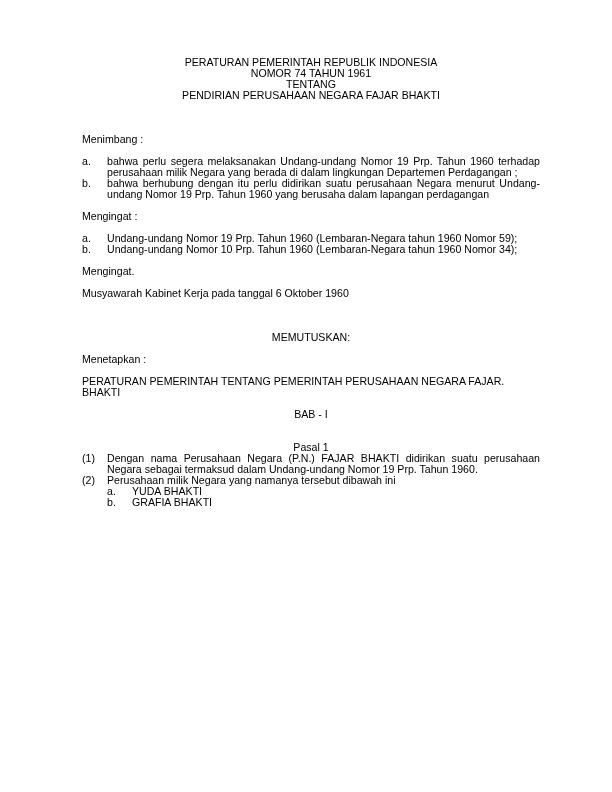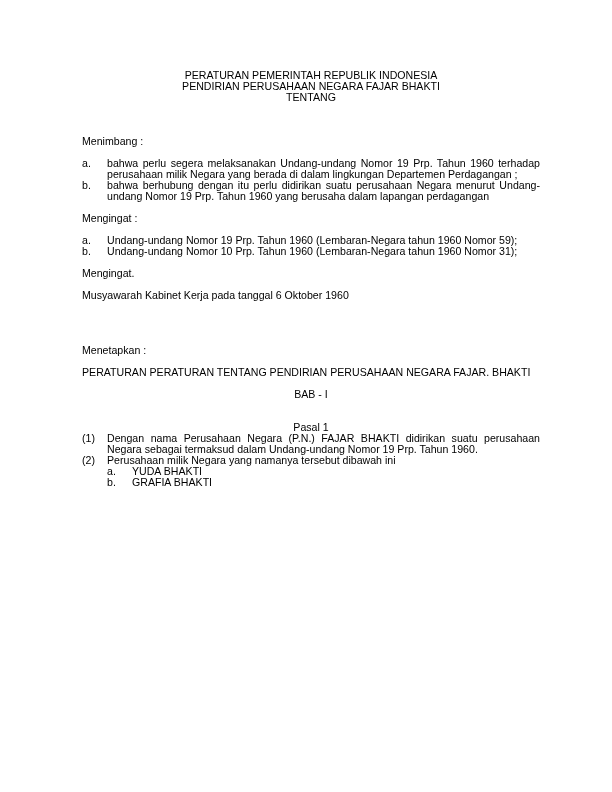--- a/index.html
+++ b/index.html
@@ -1,38 +1,39 @@
 <!DOCTYPE html>
 <html><head>
   <meta charset="utf-8">
   <style>
     html, body { margin: 0; padding: 0; background: #ffffff; }
     body {
       width: 612px; height: 792px; position: relative; overflow: hidden;
       font-family: "Liberation Sans", sans-serif; font-size: 10.6px; color: #000;
     }
-    .page { position: absolute; left: 82px; top: 70px; width: 458px; line-height: 11px; }
+    .page { position: absolute; left: 82px; top: 57px; width: 458px; line-height: 11px; }
     .center { text-align: center; }
     .line { display: block; }
     .gap { height: 11px; }
     .item { display: flex; }
     .item .lbl { width: 25px; flex: 0 0 25px; }
     .item .txt { flex: 1; text-align: justify; }
     .sub { display: flex; padding-left: 0; }
     .sub .lbl { width: 25px; flex: 0 0 25px; }
     .sub .txt { flex: 1; }
   </style>
 </head>
 <body>
 
 <div class="page">
   <div class="center">
     <span class="line">PERATURAN PEMERINTAH REPUBLIK INDONESIA</span>
+    <span class="line">NOMOR 74 TAHUN 1961</span>
+    <span class="line">TENTANG</span>
     <span class="line">PENDIRIAN PERUSAHAAN NEGARA FAJAR BHAKTI</span>
-    <span class="line">TENTANG</span>
   </div>
   <div class="gap"></div>
   <div class="gap"></div>
   <div class="gap"></div>
 
   <div class="line">Menimbang :</div>
   <div class="gap"></div>
   <div class="item">
     <span class="lbl">a.</span>
     <span class="txt">bahwa perlu segera melaksanakan Undang-undang Nomor 19 Prp. Tahun 1960 terhadap perusahaan milik Negara yang berada di dalam lingkungan Departemen Perdagangan ;</span>
@@ -44,35 +45,36 @@
   <div class="gap"></div>
 
   <div class="line">Mengingat :</div>
   <div class="gap"></div>
   <div class="item">
     <span class="lbl">a.</span>
     <span class="txt">Undang-undang Nomor 19 Prp. Tahun 1960 (Lembaran-Negara tahun 1960 Nomor 59);</span>
   </div>
   <div class="item">
     <span class="lbl">b.</span>
-    <span class="txt">Undang-undang Nomor 10 Prp. Tahun 1960 (Lembaran-Negara tahun 1960 Nomor 31);</span>
+    <span class="txt">Undang-undang Nomor 10 Prp. Tahun 1960 (Lembaran-Negara tahun 1960 Nomor 34);</span>
   </div>
   <div class="gap"></div>
 
   <div class="line">Mengingat.</div>
   <div class="gap"></div>
   <div class="line">Musyawarah Kabinet Kerja pada tanggal 6 Oktober 1960</div>
   <div class="gap"></div>
   <div class="gap"></div>
   <div class="gap"></div>
 
+  <div class="center line">MEMUTUSKAN:</div>
   <div class="gap"></div>
   <div class="line">Menetapkan :</div>
   <div class="gap"></div>
-  <div class="line" style="width:450px">PERATURAN PERATURAN TENTANG PENDIRIAN PERUSAHAAN NEGARA FAJAR. BHAKTI</div>
+  <div class="line" style="width:450px">PERATURAN PEMERINTAH TENTANG PEMERINTAH PERUSAHAAN NEGARA FAJAR. BHAKTI</div>
   <div class="gap"></div>
 
   <div class="center line">BAB - I</div>
   <div class="gap"></div>
   <div class="gap"></div>
 
   <div class="center line">Pasal 1</div>
   <div class="item">
     <span class="lbl">(1)</span>
     <span class="txt">Dengan nama Perusahaan Negara (P.N.) FAJAR BHAKTI didirikan suatu perusahaan Negara sebagai termaksud dalam Undang-undang Nomor 19 Prp. Tahun 1960.</span>

